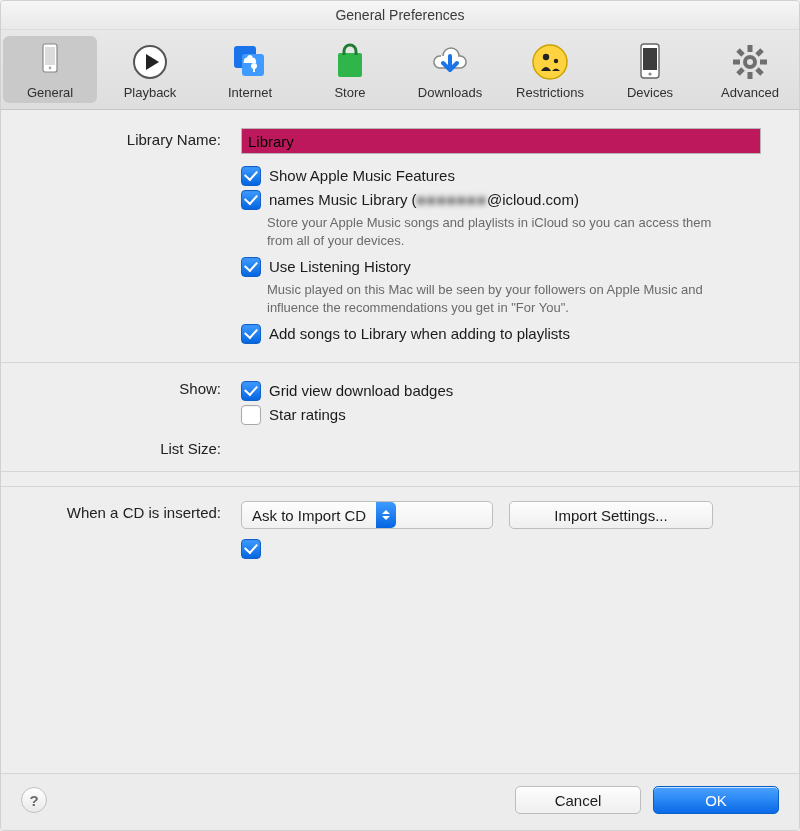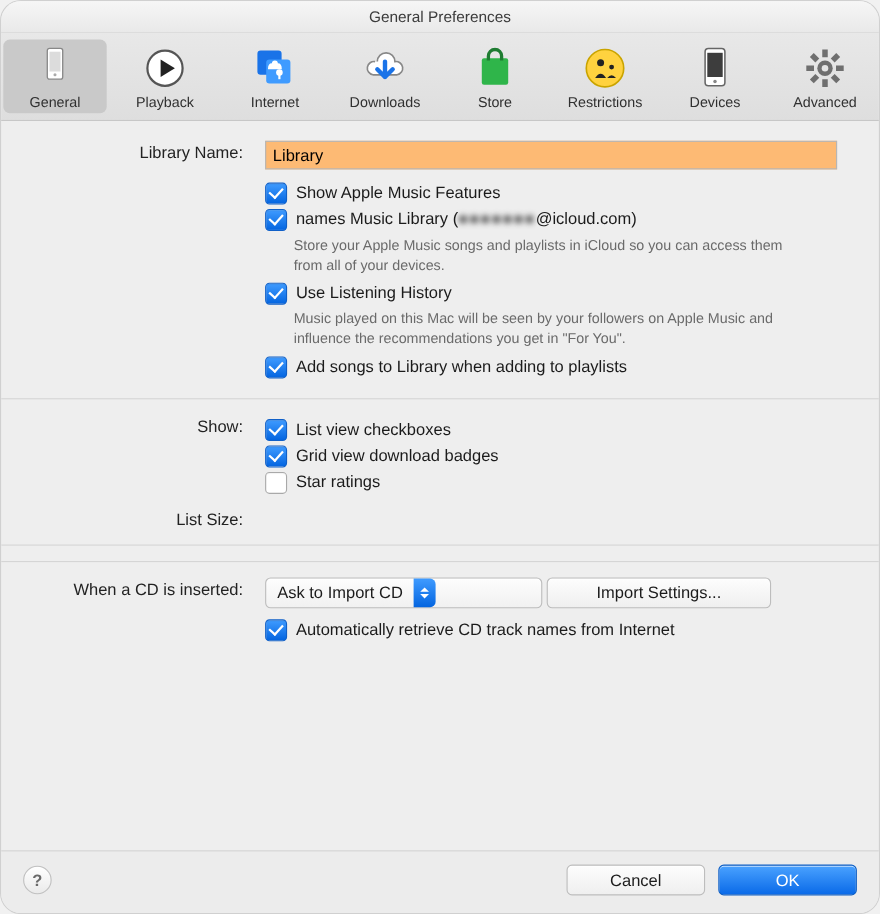--- a/index.html
+++ b/index.html
@@ -3,21 +3,21 @@
 <meta charset="utf-8">
 <style>
   html,body{margin:0;padding:0}
   body{
     width:800px;height:831px;
     font-family:-apple-system,"Helvetica Neue",Helvetica,Arial,sans-serif;
     font-size:14px;color:#1b1b1b;background:#f1f1f1;
   }
   .window{
     width:800px;height:831px;box-sizing:border-box;
-    background:#eeeeee;border:1px solid #d0d0d0;border-radius:19px;
+    background:#eeeeee;border:1px solid #d0d0d0;border-radius:4px;
     display:flex;flex-direction:column;overflow:hidden;
   }
   .titlebar{
     height:28px;line-height:28px;text-align:center;
     font-size:14px;color:#3b3b3b;
     background:linear-gradient(#f6f6f6,#e9e9e9);
     border-bottom:1px solid #dcdcdc;position:relative;
   }
   .toolbar{
     display:flex;justify-content:center;gap:6px;padding:6px 0 6px;
@@ -36,21 +36,21 @@
     flex:1;overflow:auto;padding:18px 30px 10px 30px;font-size:15px;
   }
   .row{display:flex;align-items:flex-start;margin-bottom:8px}
   .lab{
     width:190px;text-align:right;padding-right:20px;padding-top:3px;
     color:#222;
   }
   .val{flex:1;max-width:520px}
   input[type=text].tf{
     width:100%;box-sizing:border-box;height:26px;
-    border:1px solid #b6b6b6;border-radius:0;background:#fdba74;
+    border:1px solid #b6b6b6;border-radius:0;background:#be185d;
     padding:2px 6px;font-size:15px;
   }
   .chk{display:flex;align-items:center;margin:4px 0}
   .chkbox{width:18px;height:18px;border:1px solid #a9a9a9;border-radius:4px;background:#fff;flex:0 0 18px;position:relative;box-shadow:inset 0 1px 1px rgba(0,0,0,.05)}
   .chkbox.on{
     background:linear-gradient(#3f9bff,#0465e0);
     border-color:#1060c8;
   }
   .chkbox.on::after{
     content:"";position:absolute;left:3px;top:3px;width:10px;height:6px;
@@ -142,36 +142,36 @@
           <path d="M24 30 q0 -6 4 -6 q0 -3 3 -3 q3 0 3 3 q4 0 4 6" fill="#fff" transform="translate(-8,-6) scale(0.9)"></path>
           <circle cx="24" cy="24" r="3" fill="#fff"></circle>
             <rect x="23" y="24" width="2" height="6" fill="#fff"></rect>
         </svg>
       </div>
       <div class="tlabel">Internet</div>
     </div>
 
     <div class="toolbtn">
       <div class="ticon">
+        <svg width="34" height="38">
+            <rect x="5" y="10" width="24" height="24" rx="2" fill="#2fb54a"></rect>
+            <path d="M11 12 v-4 a6 6 0 0 1 12 0 v4" fill="none" stroke="#1f7c32" stroke-width="3"></path>
+          </svg>
+      </div>
+      <div class="tlabel">Store</div>
+    </div>
+
+    <div class="toolbtn">
+      <div class="ticon">
         <svg width="42" height="40">
           <path d="M12 18 a8 8 0 0 1 16 0 a6 6 0 0 1 2 12 h-22 a6 6 0 0 1 2 -12" fill="#fff" stroke="#888" stroke-width="1.5" transform="translate(2,-4)"></path>
           <path d="M21 14 v14 M14 21 l7 7 l7 -7" fill="none" stroke="#1a73e8" stroke-width="4" stroke-linecap="round" stroke-linejoin="round"></path>
         </svg>
       </div>
       <div class="tlabel">Downloads</div>
-    </div>
-
-    <div class="toolbtn">
-      <div class="ticon">
-        <svg width="34" height="38">
-            <rect x="5" y="10" width="24" height="24" rx="2" fill="#2fb54a"></rect>
-            <path d="M11 12 v-4 a6 6 0 0 1 12 0 v4" fill="none" stroke="#1f7c32" stroke-width="3"></path>
-          </svg>
-      </div>
-      <div class="tlabel">Store</div>
     </div>
 
     <div class="toolbtn">
       <div class="ticon">
         <svg width="38" height="38">
             <circle cx="19" cy="19" r="17" fill="#ffd23f" stroke="#caa400" stroke-width="1.5"></circle>
           <circle cx="15" cy="14" r="3.2" fill="#222"></circle>
             <path d="M10 28 q5 -8 10 0" fill="#222"></path>
           <circle cx="25" cy="18" r="2.2" fill="#222"></circle>
             <path d="M21 28 q4 -5 8 0" fill="#222"></path>
@@ -252,24 +252,20 @@
     </div>
       </div>
 
     <hr class="sep">
 
     <div class="row">
       <div class="lab">Show:</div>
       <div class="val">
         <label class="chk">
           <span class="chkbox on"></span>
-          <span class="chkt">List view checkboxes</span>
-        </label>
-        <label class="chk">
-          <span class="chkbox on"></span>
           <span class="chkt">Grid view download badges</span>
         </label>
         <label class="chk">
           <span class="chkbox"></span>
           <span class="chkt">Star ratings</span>
         </label>
       </div>
     </div>
 
     <div class="row">
@@ -277,30 +273,29 @@
     </div>
 
     <hr class="sep">
 
 
     <hr class="sep">
 
     <div class="row">
       <div class="lab">When a CD is inserted:</div>
       <div class="val">
-        <div style="display:flex;gap:4px;align-items:flex-end">
+        <div style="display:flex;gap:16px;align-items:flex-end">
           <div class="select" style="width:240px">
             <span class="seltxt">Ask to Import CD</span>
             <span class="selarr"></span>
           </div>
           <div class="btn" style="width:170px">Import Settings...</div>
         </div>
         <label class="chk" style="margin-top:10px">
           <span class="chkbox on"></span>
-          <span class="chkt">Automatically retrieve CD track names from Internet</span>
         </label>
       </div>
     </div>
 
   </div>
 
   <div class="footer">
     <div class="help">?</div>
     <div class="spacer"></div>
     <div class="btn">Cancel</div>

